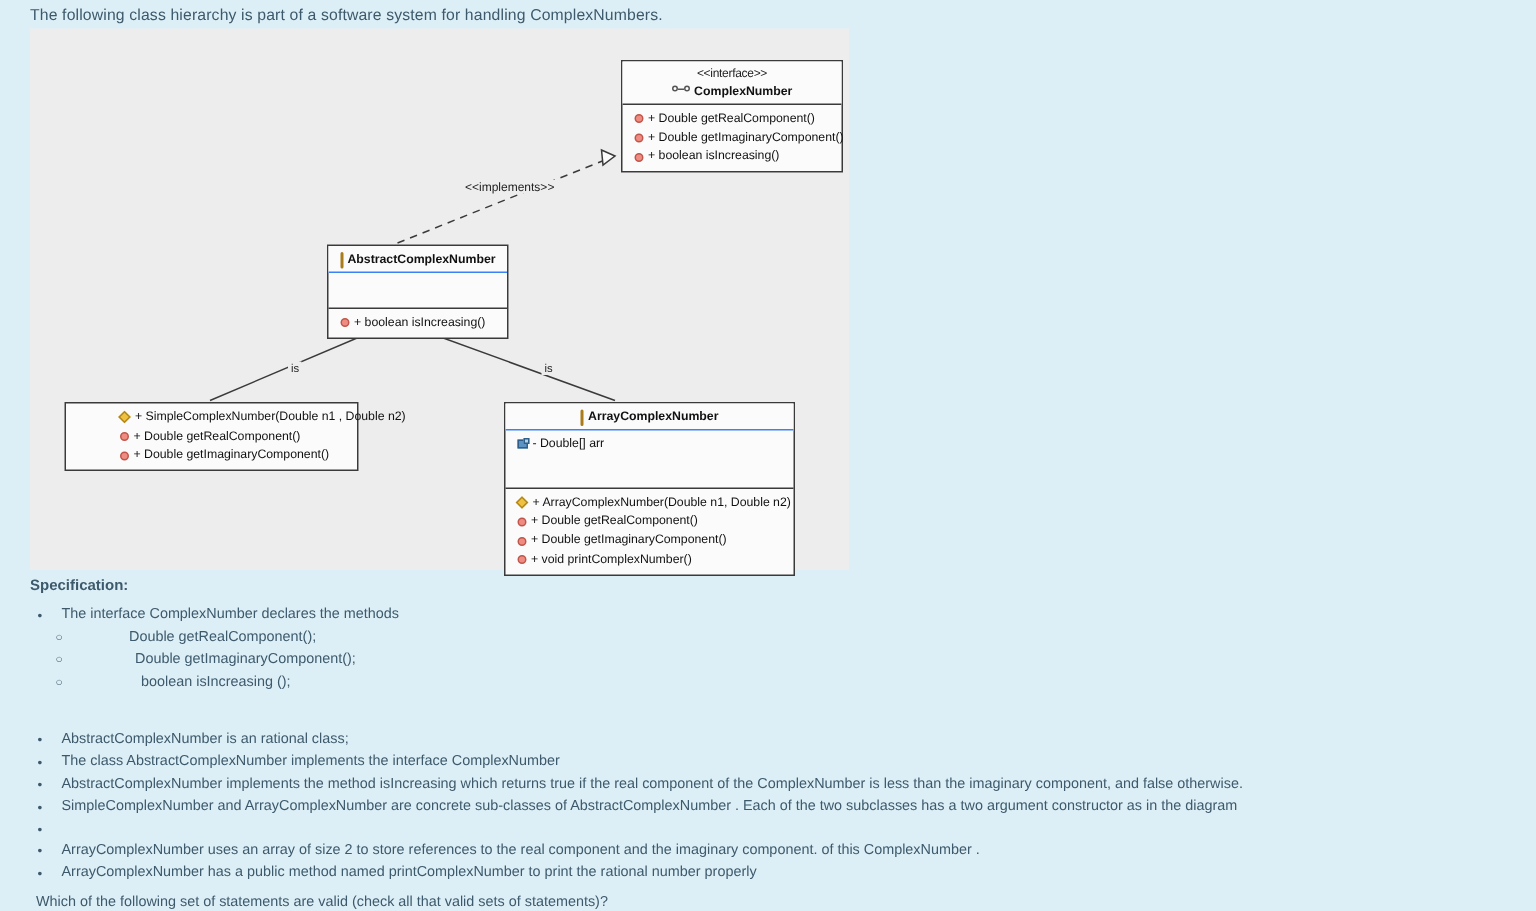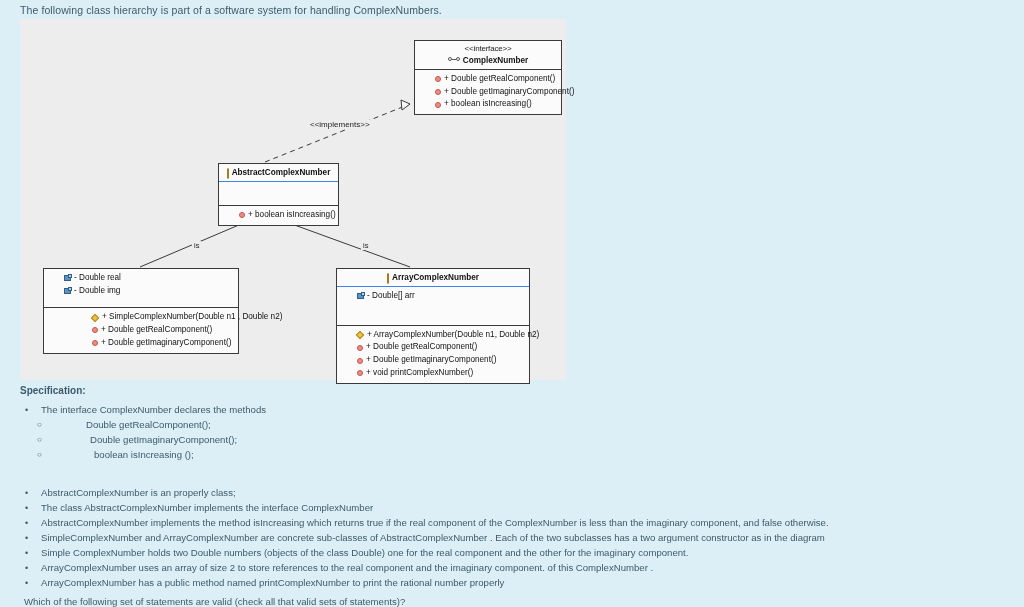--- a/index.html
+++ b/index.html
@@ -59,21 +59,21 @@
     border-bottom: 1px solid #3a3a3a;
   }
   .stereotype {
     display: block;
     font-weight: normal;
     font-size: 8px;
     color: #222;
     letter-spacing: -0.2px;
   }
   .uml-section {
-    padding: 3px 20px;
+    padding: 3px 8px;
     border-bottom: 1px solid #3a3a3a;
   }
   .uml-section:last-child { border-bottom: none; }
   .uml-section.empty { min-height: 13px; padding: 5px 4px; }
 
   .member {
     display: flex;
     align-items: center;
     line-height: 1.55;
     white-space: nowrap;
@@ -282,30 +282,20 @@
     <div class="uml-section empty"></div>
     <div class="uml-section" style="border-bottom:none;">
       <div class="member">
         <span class="ic ic-method"></span>
         <span class="mem-text">+ boolean isIncreasing()</span>
       </div>
     </div>
   </div>
 
   <div class="uml-box" style="left:23px; top:249px; width:196px;">
-    <div class="uml-section" style="padding-bottom:10px;">
-      <div class="member">
-        <span class="ic ic-field"></span>
-        <span class="mem-text">- Double real</span>
-      </div>
-      <div class="member">
-        <span class="ic ic-field"></span>
-        <span class="mem-text">- Double img</span>
-      </div>
-    </div>
     <div class="uml-section" style="border-bottom:none;margin-left:28px;">
       <div class="member">
         <span class="ic ic-ctor"></span>
         <span class="mem-text">+ SimpleComplexNumber(Double n1 , Double n2)</span>
       </div>
       <div class="member">
         <span class="ic ic-method"></span>
         <span class="mem-text">+ Double getRealComponent()</span>
       </div>
       <div class="member">
@@ -365,37 +355,36 @@
   <div class="sub-row">
     <span class="sub-dot">○</span>
     <span class="sub-text i3">boolean isIncreasing ();</span>
   </div>
 
   <div class="spec-gap"></div>
   <div class="spec-gap"></div>
 
   <div class="bullet-row">
     <span class="bullet-dot">•</span>
-    <span>AbstractComplexNumber is an properly class;</span>
+    <span>AbstractComplexNumber is an rational class;</span>
   </div>
   <div class="bullet-row">
     <span class="bullet-dot">•</span>
     <span>The class AbstractComplexNumber implements the interface ComplexNumber</span>
   </div>
   <div class="bullet-row">
     <span class="bullet-dot">•</span>
     <span>AbstractComplexNumber implements the method isIncreasing which returns true if the real component of the ComplexNumber is less than the imaginary component, and false otherwise.</span>
   </div>
   <div class="bullet-row">
     <span class="bullet-dot">•</span>
     <span>SimpleComplexNumber  and  ArrayComplexNumber  are concrete  sub-classes of AbstractComplexNumber . Each of the two subclasses has a two argument constructor as in the diagram</span>
   </div>
   <div class="bullet-row">
     <span class="bullet-dot">•</span>
-    <span>Simple ComplexNumber  holds two Double numbers (objects of the class Double) one for the real component and the other for the imaginary component.</span>
   </div>
   <div class="bullet-row">
     <span class="bullet-dot">•</span>
     <span>ArrayComplexNumber  uses an array of size 2 to store references to the real component and the imaginary component. of this ComplexNumber .</span>
   </div>
   <div class="bullet-row">
     <span class="bullet-dot">•</span>
     <span>ArrayComplexNumber has a public method named printComplexNumber  to print the rational number properly</span>
   </div>
 </div>

